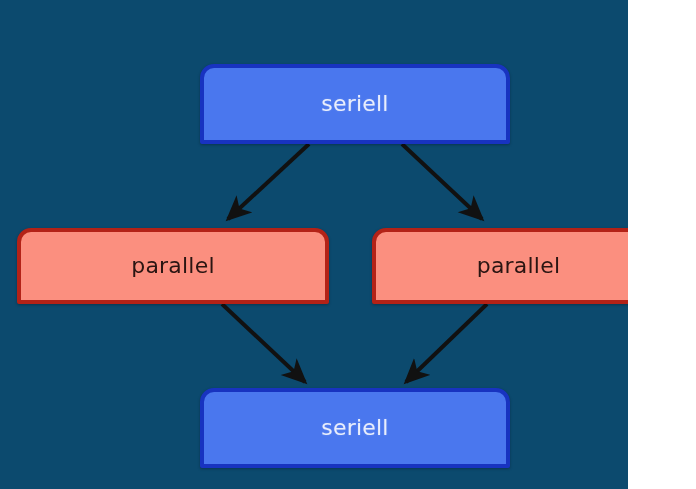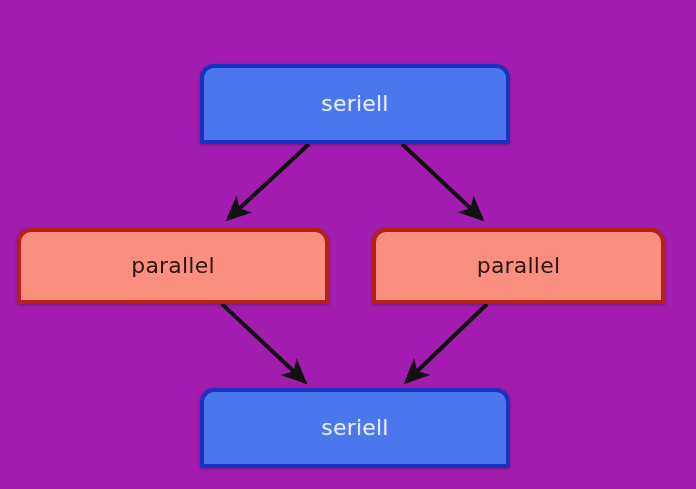--- a/index.html
+++ b/index.html
@@ -2,23 +2,23 @@
 <html><head>
 <meta charset="utf-8">
 <style>
   html, body {
     margin: 0;
     padding: 0;
     background: #ffffff;
   }
   #canvas {
     position: relative;
-    width: 696px;
+    width: 628px;
     height: 489px;
-    background: #a21caf;
+    background: #0c4a6e;
     overflow: hidden;
     font-family: "DejaVu Sans", "Liberation Sans", sans-serif;
   }
 
   
   .node {
     position: absolute;
     box-sizing: border-box;
     display: flex;
     align-items: center;

